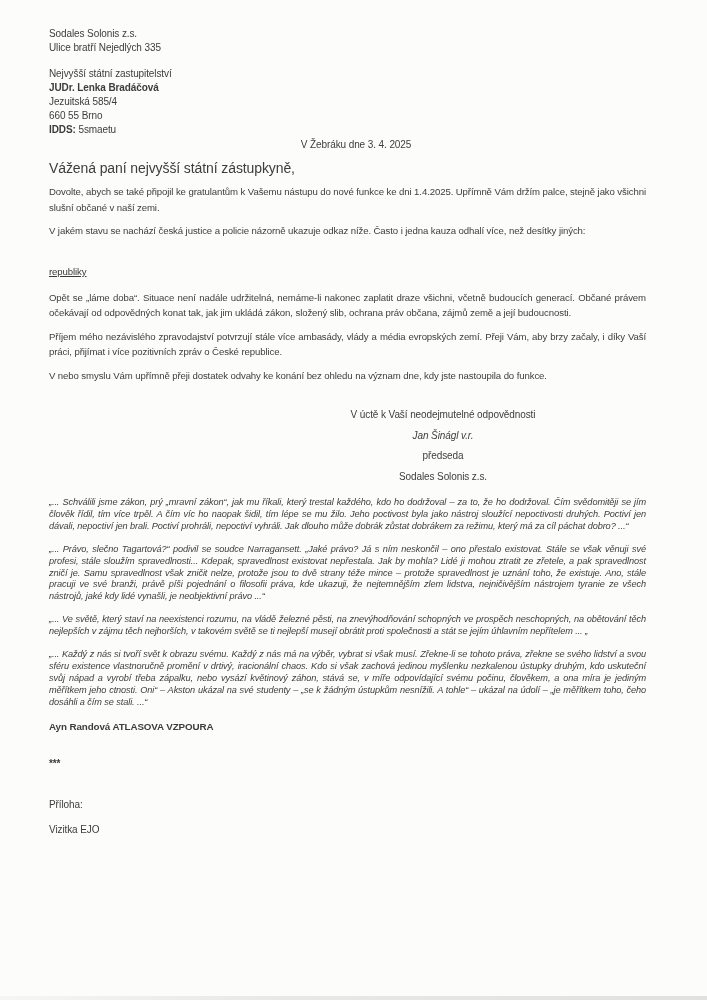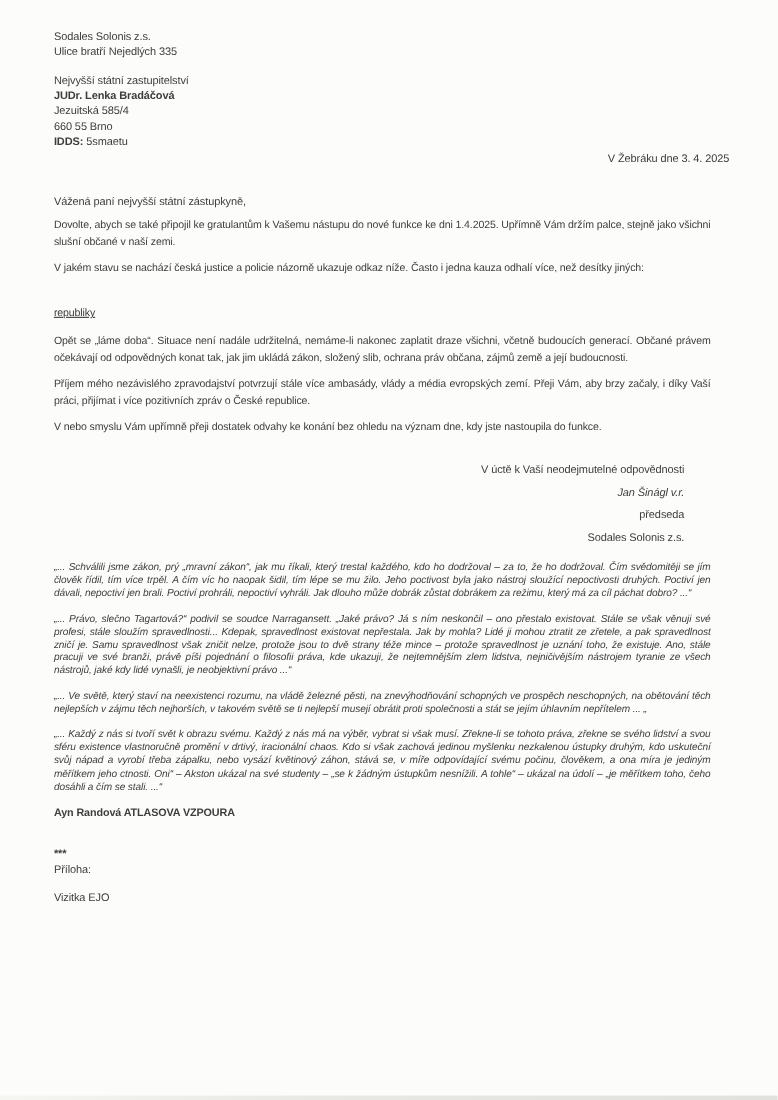--- a/index.html
+++ b/index.html
@@ -28,31 +28,31 @@
   }
   .address {
     font-size: 10px;
     line-height: 14px;
   }
   .address .bold-label, .bold { font-weight: bold; }
   .sender { margin-bottom: 12px; }
   .recipient { margin-bottom: 2px; }
   .date-line {
     font-size: 10px;
-    text-align: right;
+    text-align: center;
     margin-right: -17px;
     margin-top: 2px;
   }
   .subject-line {
     font-size: 10px;
     margin-top: 14px;
   }
   .salutation {
-    font-size: 10px;
-    margin-top: 28px;
+    font-size: 14px;
+    margin-top: 10px;
   }
   p.para {
     font-size: 9.6px;
     line-height: 15.5px;
     text-align: justify;
     margin: 8px 0;
   }
   .article-link {
     display: block;
     font-size: 9.6px;
@@ -60,21 +60,21 @@
     margin: 9px 0;
     color: #3a3a3a;
     text-decoration: underline;
     cursor: pointer;
     word-break: break-all;
   }
   .closing-block {
     margin-top: 22px;
     margin-left: 36%;
     width: 60%;
-    text-align: right;
+    text-align: center;
     font-size: 10px;
   }
   .closing-block > div { line-height: 20.5px; }
   .signature-name { font-style: italic; }
   .quotes-section { margin-top: 10px; }
   p.quote {
     font-size: 9.2px;
     font-style: italic;
     line-height: 11.9px;
     text-align: justify;
@@ -83,21 +83,21 @@
   .quote-attribution {
     font-size: 9.8px;
     font-weight: bold;
     margin-top: 12px;
   }
   .separator {
     font-size: 10px;
     font-weight: bold;
     margin-top: 26px;
   }
-  .attachment-label { font-size: 10px; margin-top: 4px; }
+  .attachment-label { font-size: 10px; margin-top: 30px; }
   .attachment-value { font-size: 10px; margin-top: 14px; }
 </style>
 </head>
 <body>
 
 <div class="page">
 
   <div class="address sender">
     <div>Sodales Solonis z.s.</div>
     <div>Ulice bratří Nejedlých 335</div>

